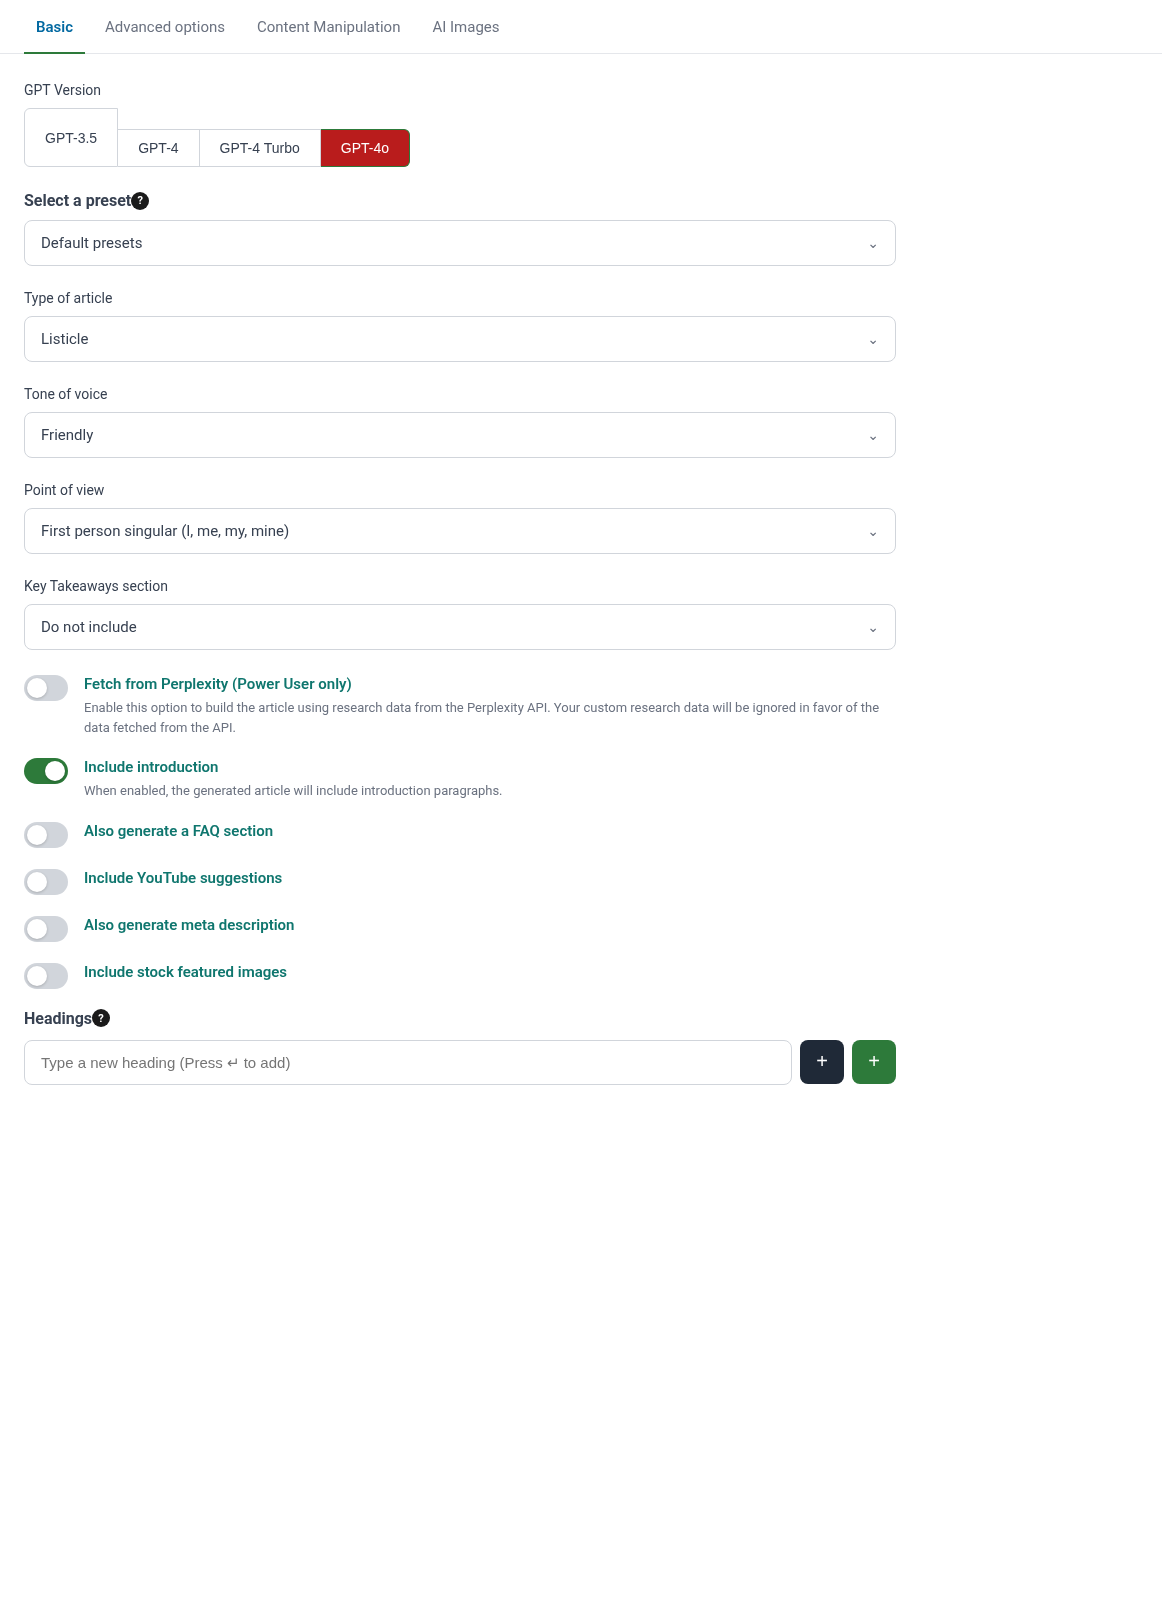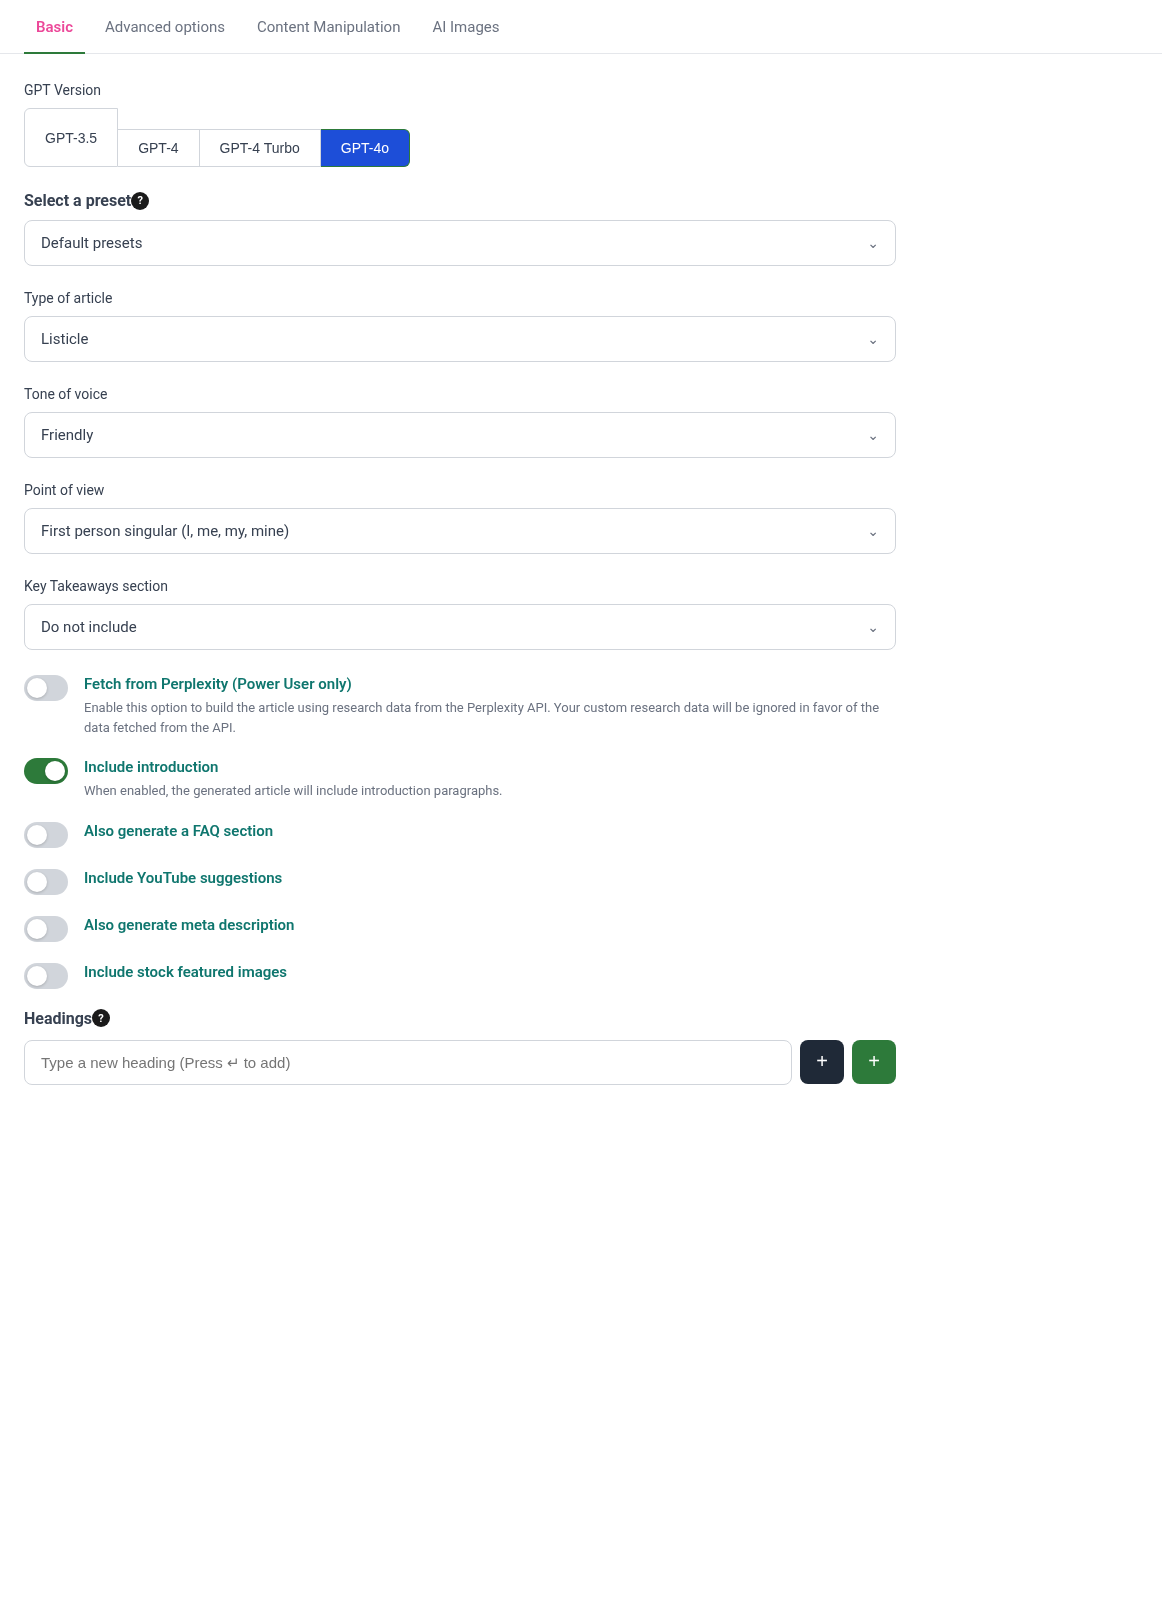--- a/index.html
+++ b/index.html
@@ -23,21 +23,21 @@
       padding: 18px 12px 16px;
       font-size: 15px;
       color: #6b7280;
       cursor: pointer;
       border-bottom: 2px solid transparent;
       margin-bottom: -1px;
       font-weight: 400;
       white-space: nowrap;
     }
     .tab.active {
-      color: #ec4899;
+      color: #0369a1;
       border-bottom: 2px solid #2d7a3a;
       font-weight: 600;
     }
 
     
     .content {
       padding: 28px 24px;
       max-width: 920px;
     }
 
@@ -72,21 +72,21 @@
       background: #fff;
       font-size: 14px;
       cursor: pointer;
       color: #374151;
       font-weight: 500;
     }
     .gpt-btn:first-child { border-radius: 6px 0 0 6px; }
     .gpt-btn:last-child { border-radius: 0 6px 6px 0; }
     .gpt-btn + .gpt-btn { border-left: none; margin-top: 21px; }
     .gpt-btn.active {
-      background: #1d4ed8;
+      background: #b91c1c;
       color: #fff;
       border-color: #2d7a3a;
     }
 
     
     .dropdown {
       width: 100%;
       border: 1px solid #d1d5db;
       border-radius: 8px;
       padding: 13px 16px;

